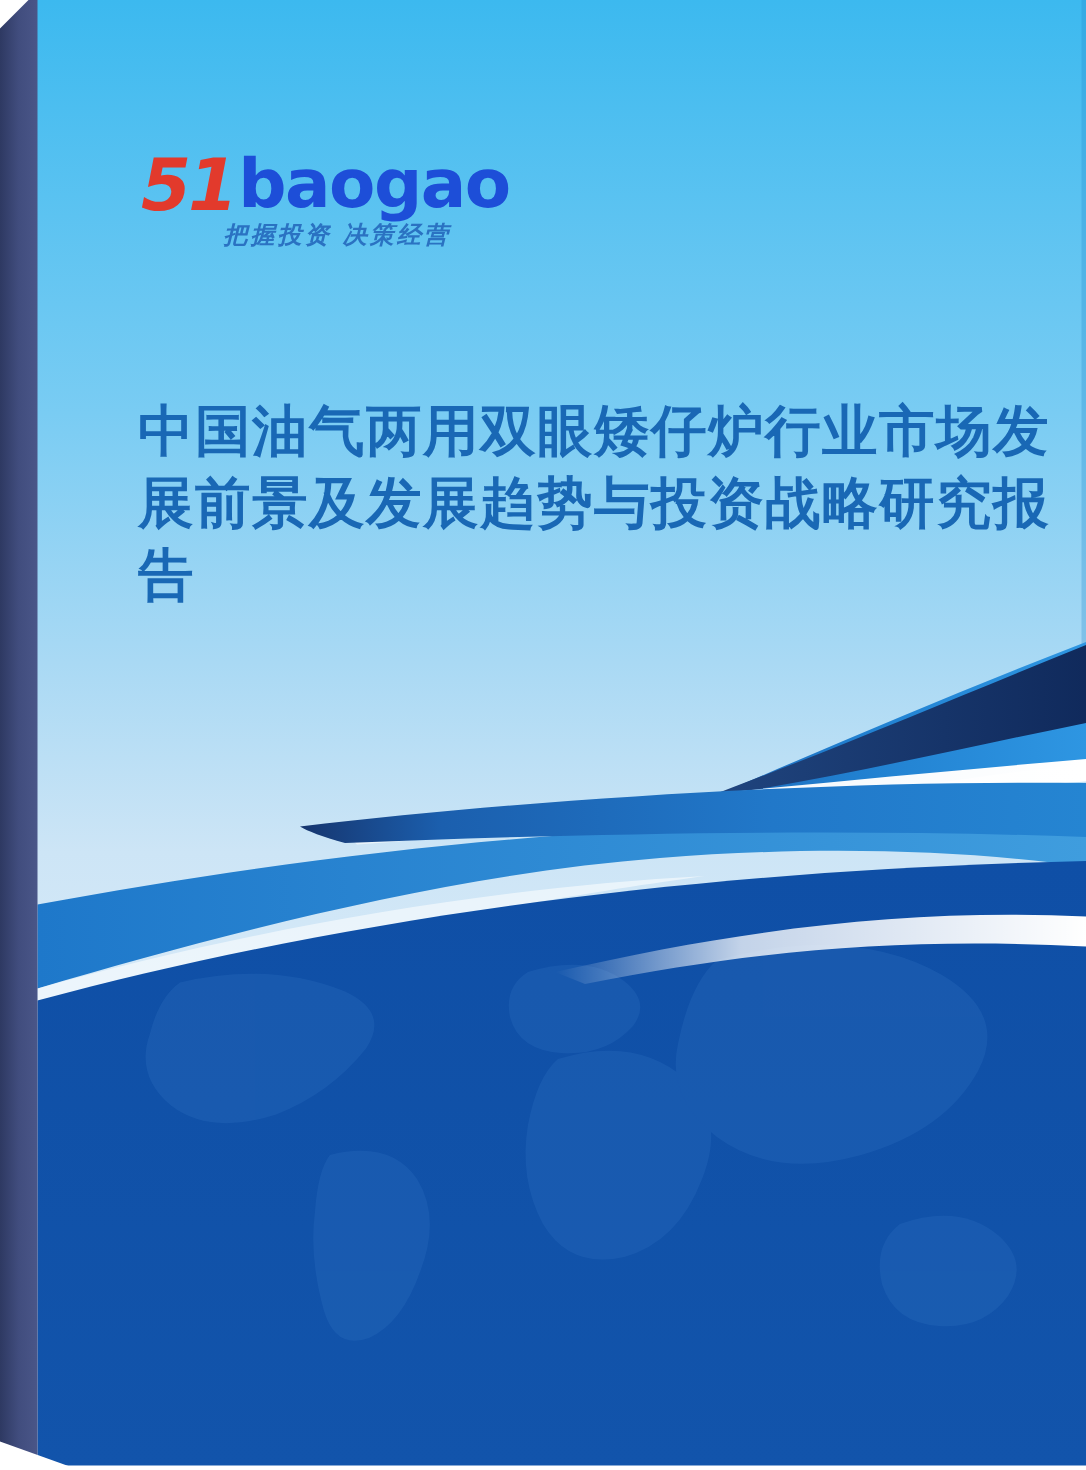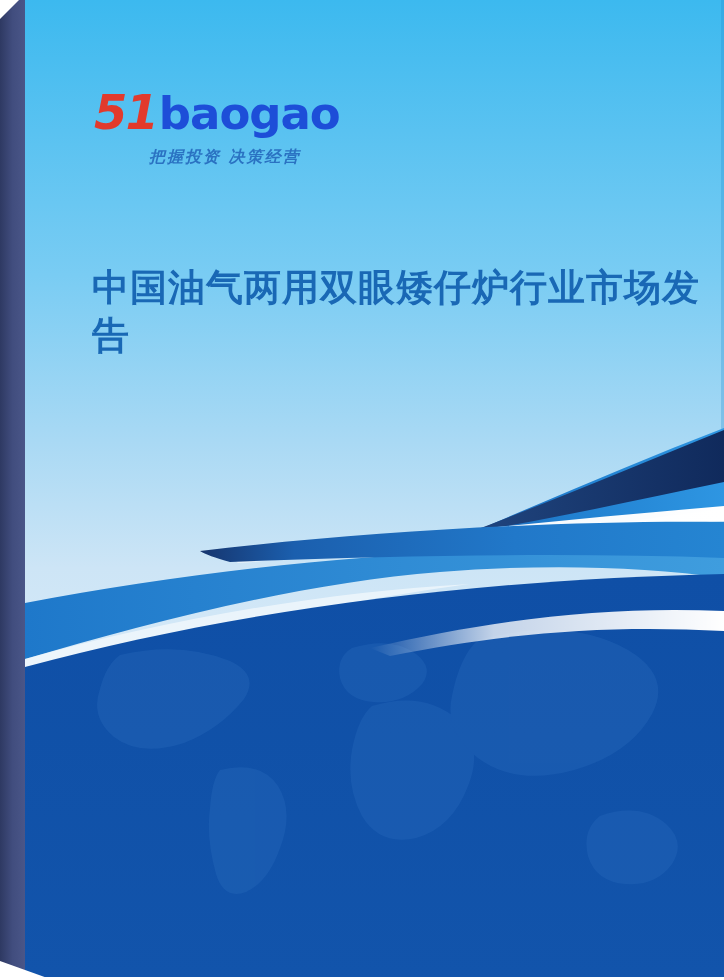--- a/index.html
+++ b/index.html
@@ -6,22 +6,22 @@
   .page{
     position:relative;
     width:724px;height:980px;
     overflow:hidden;
     font-family:"DejaVu Sans","Liberation Sans",sans-serif;
     background:#ffffff;
   }
   .art{position:absolute;left:0;top:0;width:724px;height:980px;display:block;}
   
   .logo{
-    position:absolute;left:94px;top:88px;
-    display:flex;align-items:flex-end;line-height:1;
+    position:absolute;left:94px;top:100px;
+    display:flex;align-items:flex-start;line-height:1;
     white-space:nowrap;
   }
   .logo-num{
     font-size:48px;font-weight:bold;font-style:italic;
     color:#e23a2c;letter-spacing:-2px;
   }
   .logo-word{
     font-size:45px;font-weight:bold;
     color:#1d4ed8;letter-spacing:-1px;margin-left:2px;
   }
@@ -140,16 +140,17 @@
   </svg>
 
   <div class="logo">
     <span class="logo-num">51</span>
     <span class="logo-word">baogao</span>
   </div>
   <div class="tagline">把握投资 决策经营</div>
 
   <div class="title">
     <div class="t-line">中国油气两用双眼矮仔炉行业市场发</div>
+    <div class="t-line">展前景及发展趋势与投资战略研究报</div>
     <div class="t-line">告</div>
   </div>
 
 </div>
 
 </body></html>

